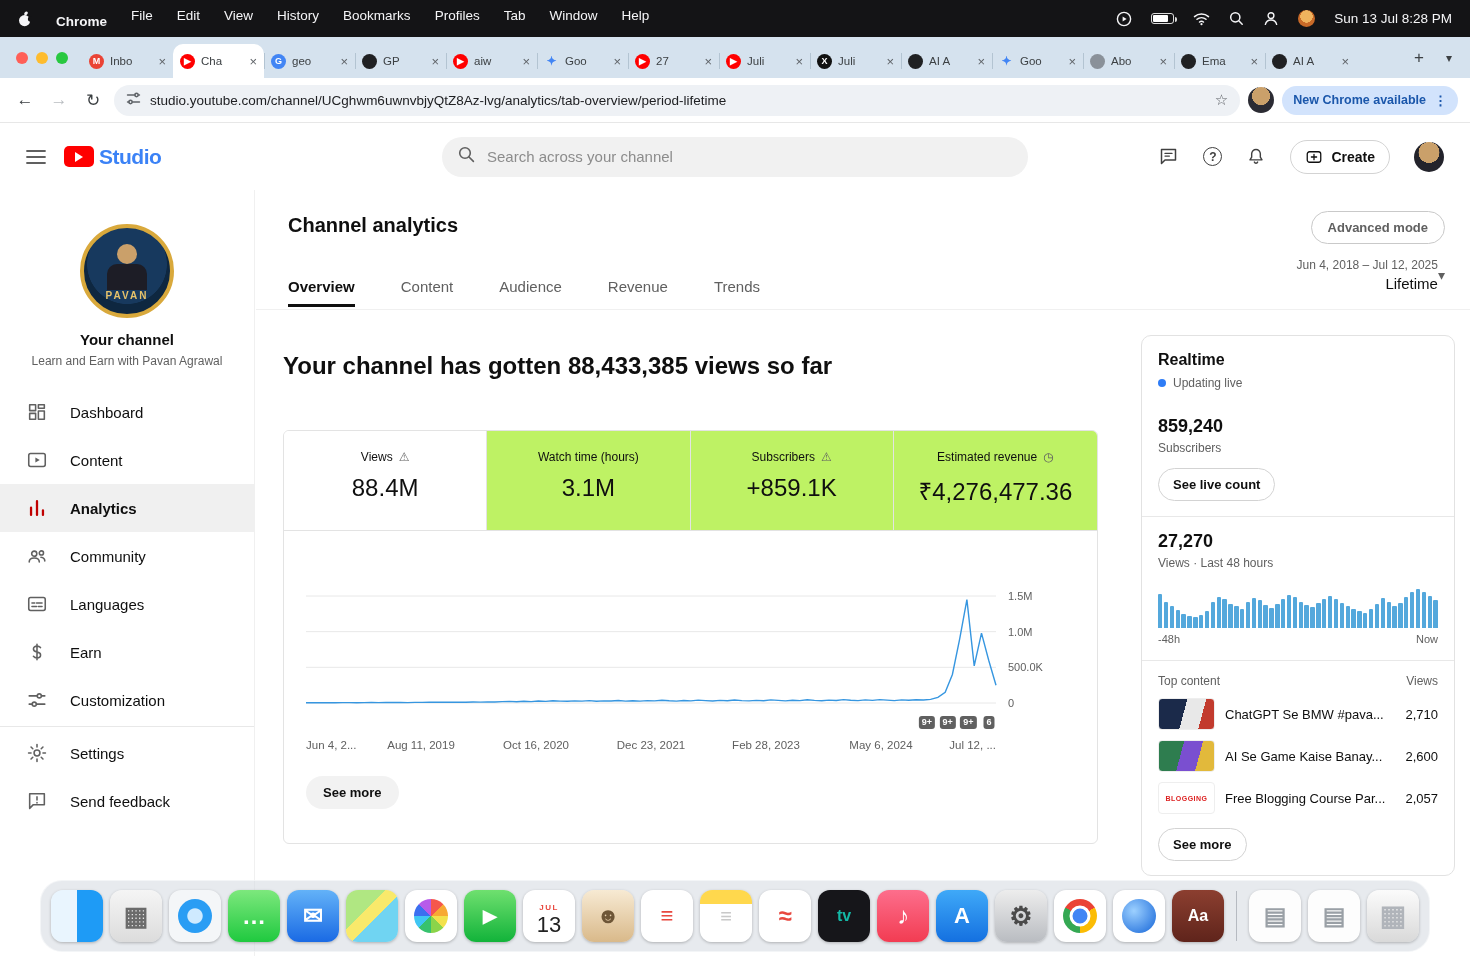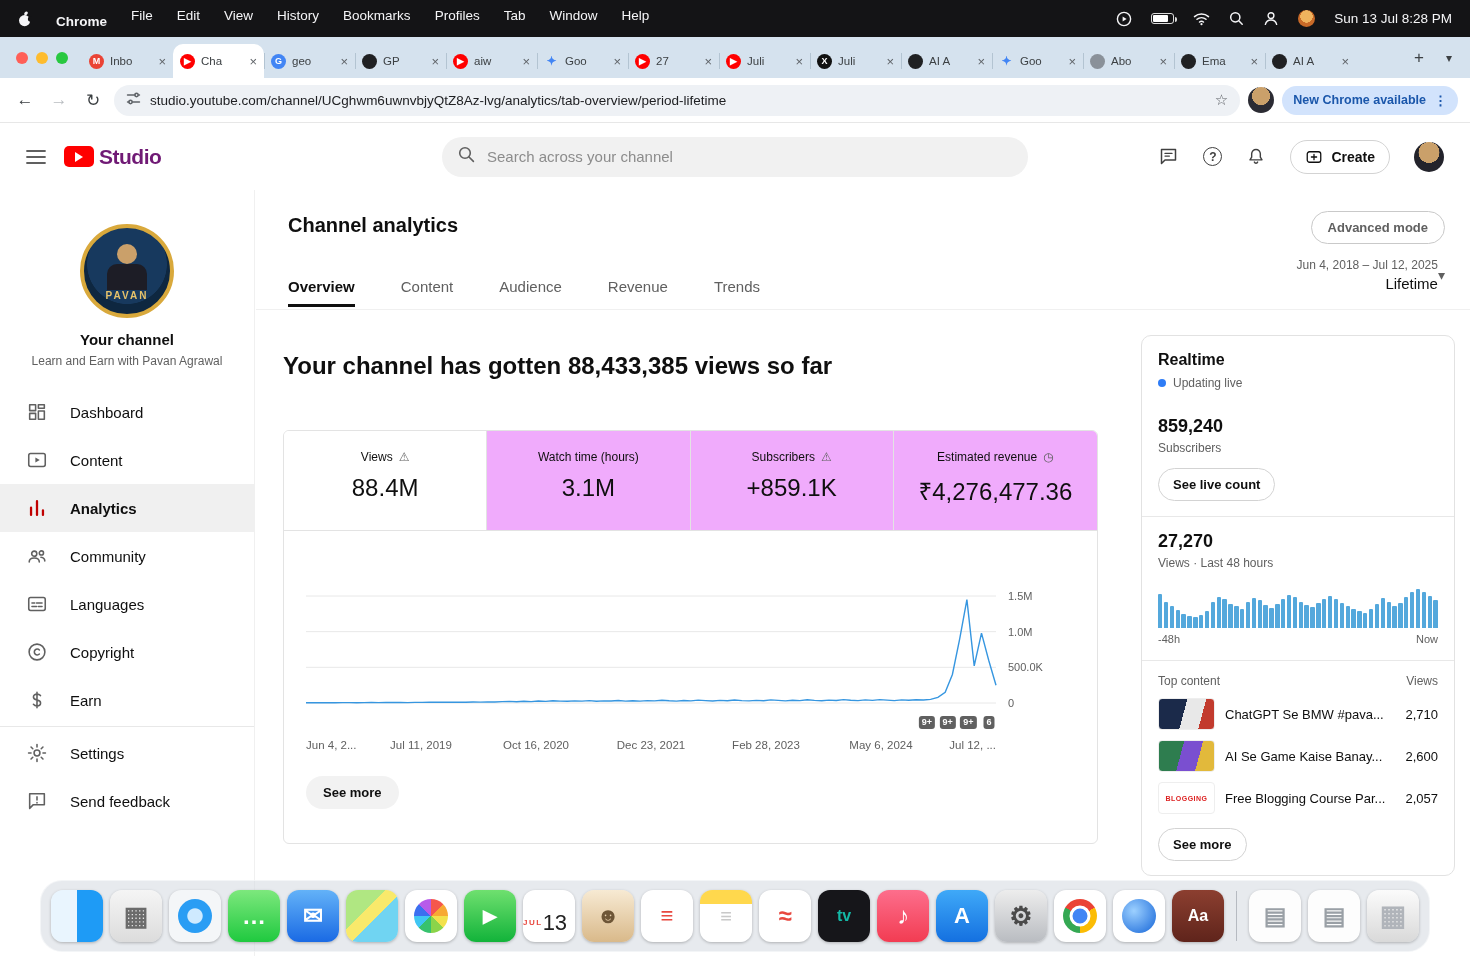--- a/index.html
+++ b/index.html
@@ -49,21 +49,21 @@
     display:flex; align-items:center; gap:8px; white-space:nowrap; }
   .update-pill .kebab { color:#1b57ab; font-size:13px; }
 
   
   .sheader { position:absolute; top:123px; left:0; right:0; height:67px; background:#fff; display:flex; align-items:center; z-index:50; }
   .hamburger { margin-left:26px; }
   .hamburger svg { display:block; }
   .logo { display:flex; align-items:center; gap:5px; margin-left:18px; }
   .logo-mark { width:30px; height:21px; background:#f00; border-radius:5px; display:flex; align-items:center; justify-content:center; }
   .logo-mark::after { content:''; border-left:8px solid #fff; border-top:5px solid transparent; border-bottom:5px solid transparent; }
-  .logo-text { font-size:21px; font-weight:bold; letter-spacing:-0.5px; color:#701a75; }
+  .logo-text { font-size:21px; font-weight:bold; letter-spacing:-0.5px; color:#3b82f6; }
   .s-search { position:absolute; left:50%; transform:translateX(-50%); width:586px; height:40px; background:#f1f1f1; border-radius:20px;
     display:flex; align-items:center; padding:0 16px; gap:12px; }
   .s-search input { border:none; outline:none; background:transparent; flex:1; font-size:15px; color:#0f0f0f; font-family:inherit; }
   .s-search input::placeholder { color:#8c8c8c; }
   .sheader-right { margin-left:auto; display:flex; align-items:center; gap:24px; padding-right:26px; }
   .hicon { color:#404040; display:flex; align-items:center; justify-content:center; }
   .help-circle { width:19px; height:19px; border:1.8px solid #404040; border-radius:50%; font-size:12px; font-weight:bold; display:flex; align-items:center; justify-content:center; }
   .create-btn { display:flex; align-items:center; gap:8px; border:1px solid #d3d3d3; border-radius:18px; padding:7px 14px; font-size:14px; font-weight:bold; color:#0f0f0f; background:#fff; }
   .sh-avatar { width:30px; height:30px; border-radius:50%; background:radial-gradient(circle at 50% 35%, #caa06a 0 42%, #23232b 43%); }
 
@@ -96,21 +96,21 @@
   .tabs-divider { position:absolute; left:256px; right:0; top:309px; height:1px; background:#f0f0f0; }
   .daterange { position:absolute; right:25px; top:258px; display:flex; align-items:center; gap:0; }
   .daterange .txts { text-align:right; }
   .dr-range { font-size:12px; color:#606060; }
   .dr-period { font-size:15px; color:#0f0f0f; margin-top:3px; }
   .dr-chev { color:#606060; font-size:14px; }
   .headline { position:absolute; left:283px; width:815px; top:352px; text-align:left; font-size:24px; font-weight:bold; }
 
   .main-card { position:absolute; left:283px; top:430px; width:815px; height:414px; border:1px solid #e3e3e3; border-radius:6px; background:#fff; overflow:hidden; }
   .metrics { display:grid; grid-template-columns:repeat(4,1fr); height:100px; border-bottom:1px solid #e3e3e3; }
-  .metric { text-align:center; padding-top:19px; border-right:1px solid #e3e3e3; background:#f0abfc; }
+  .metric { text-align:center; padding-top:19px; border-right:1px solid #e3e3e3; background:#bef264; }
   .metric:last-child { border-right:none; }
   .metric.active { background:#fff; }
   .m-label { font-size:12px; color:#0f0f0f; display:flex; justify-content:center; align-items:center; gap:6px; }
   .m-ic { color:#606060; font-size:12px; }
   .m-value { font-size:24px; margin-top:10px; }
 
   .chart-zone { position:relative; margin:60px 20px 0 22px; }
   #main-chart { display:block; width:770px; height:120px; overflow:visible; }
   .badges { position:relative; height:15px; margin-top:5px; width:690px; }
   .pbadge { position:absolute; transform:translateX(-50%); background:#606060; color:#fff; font-size:9px; font-weight:bold;
@@ -143,21 +143,21 @@
   .tc-thumb-text { font-size:7px; font-weight:bold; color:#d22; letter-spacing:0.5px; }
   .tc-title { flex:1; font-size:13px; margin-left:10px; white-space:nowrap; overflow:hidden; text-overflow:ellipsis; }
   .tc-views { font-size:13px; margin-left:8px; }
 
   
   .dock { position:absolute; left:50%; transform:translateX(-50%); bottom:4px; height:72px; display:flex; align-items:center;
     gap:7px; padding:0 10px; background:rgba(215,220,226,0.6); border:1px solid rgba(255,255,255,0.5); border-radius:22px; z-index:70; }
   .dock-icon { width:52px; height:52px; border-radius:12px; position:relative; display:flex; align-items:center; justify-content:center;
     box-shadow:0 1px 3px rgba(0,0,0,0.25); flex:none; overflow:hidden; }
   .dock-glyph { font-weight:bold; line-height:1; }
-  .dock-icon.cal { flex-direction:row; justify-content:flex-start; padding-top:13px; }
+  .dock-icon.cal { flex-direction:column; justify-content:flex-start; padding-top:13px; }
   .cal-mon { font-size:8px; color:#e8483f; font-weight:bold; letter-spacing:1.5px; }
   .cal-day { font-size:22px; color:#222; line-height:1.15; }
   .chrome-disc { width:34px; height:34px; border-radius:50%; position:relative;
     background:conic-gradient(from -60deg, #ea4335 0 120deg, #fbbc05 120deg 240deg, #34a853 240deg 360deg); }
   .chrome-disc::after { content:''; position:absolute; left:50%; top:50%; transform:translate(-50%,-50%); width:15px; height:15px;
     border-radius:50%; background:#4285f4; border:3px solid #fff; }
   .disc { width:34px; height:34px; border-radius:50%; }
   .dock-div { width:1px; height:50px; background:rgba(110,115,125,0.4); margin:0 5px; flex:none; }
 
   button { cursor:pointer; }
@@ -414,33 +414,34 @@
           <svg viewBox="0 0 24 24">
             <rect x="3" y="5" width="18" height="14" rx="2"></rect>
             <path d="M6.5 14.8h5M13.5 14.8h4M6.5 11h3M11.5 11h6"></path>
           </svg>
         </span>
         <span class="nav-label">Languages</span>
       </div>
       <div class="nav-item">
         <span class="nav-icon">
           <svg viewBox="0 0 24 24">
-            <circle cx="12" cy="12" r="8.6"></circle>
-            <path d="M14.6 9.8a3.2 3.2 0 100 4.4"></path>
-          </svg>
-        </span>
-        <span class="nav-label">Copyright</span>
+            <path d="M12 3.5v17M15.8 7.2c-.9-1-2.2-1.6-3.8-1.6-2.2 0-3.9 1.3-3.9 3.2s1.7 2.8 3.9 3.2 3.9 1.3 3.9 3.2-1.7 3.2-3.9 3.2c-1.6 0-3-.6-3.9-1.7"></path>
+          </svg>
+        </span>
+        <span class="nav-label">Earn</span>
       </div>
       <div class="nav-item">
         <span class="nav-icon">
           <svg viewBox="0 0 24 24">
-            <path d="M12 3.5v17M15.8 7.2c-.9-1-2.2-1.6-3.8-1.6-2.2 0-3.9 1.3-3.9 3.2s1.7 2.8 3.9 3.2 3.9 1.3 3.9 3.2-1.7 3.2-3.9 3.2c-1.6 0-3-.6-3.9-1.7"></path>
-          </svg>
-        </span>
-        <span class="nav-label">Earn</span>
+            <path d="M3.5 7.5h9M17 7.5h3.5M3.5 16.5h3.5M11.5 16.5h9"></path>
+            <circle cx="14.5" cy="7.5" r="2.2"></circle>
+            <circle cx="9" cy="16.5" r="2.2"></circle>
+          </svg>
+        </span>
+        <span class="nav-label">Customization</span>
       </div>
     </div>
   <div class="side-div"></div>
   <div class="nav-list" style="margin-top:0;">
       <div class="nav-item">
         <span class="nav-icon">
           <svg viewBox="0 0 24 24">
             <circle cx="12" cy="12" r="3.2"></circle>
             <path d="M12 2.8v2.7M12 18.5v2.7M2.8 12h2.7M18.5 12h2.7M5.5 5.5l1.9 1.9M16.6 16.6l1.9 1.9M18.5 5.5l-1.9 1.9M7.4 16.6l-1.9 1.9"></path>
           </svg>
@@ -521,21 +522,21 @@
         <polyline points="0.0,111.8 7.3,111.7 14.5,111.8 21.8,111.6 29.1,111.7 36.3,111.6 43.6,111.6 50.8,111.7 58.1,111.6 65.4,111.5 72.6,111.6 79.9,111.5 87.2,111.4 94.4,111.5 101.7,111.6 108.9,111.4 116.2,111.4 123.5,111.3 130.7,111.3 138.0,111.2 145.3,111.3 152.5,111.1 159.8,111.2 167.1,111.0 174.3,111.1 181.6,110.9 188.8,111.0 196.1,110.6 203.4,110.4 210.6,110.8 217.9,110.2 225.2,110.6 232.4,110.0 239.7,110.4 246.9,109.8 254.2,110.1 261.5,110.3 268.7,109.9 276.0,110.1 283.3,109.6 290.5,110.2 297.8,109.9 305.1,110.0 312.3,109.5 319.6,110.1 326.8,109.7 334.1,110.1 341.4,109.6 348.6,109.9 355.9,109.3 363.2,109.8 370.4,110.1 377.7,109.5 384.9,109.9 392.2,109.1 399.5,109.6 406.7,110.0 414.0,109.4 421.3,109.8 428.5,109.0 435.8,109.6 443.1,109.9 450.3,109.4 457.6,109.7 464.8,108.9 472.1,109.4 479.4,109.9 486.6,109.2 493.9,109.6 501.2,108.8 508.4,109.4 515.7,109.8 522.9,109.1 530.2,109.5 537.5,108.6 544.7,109.2 552.0,109.6 559.3,108.9 566.5,109.4 573.8,108.6 581.1,109.1 588.3,109.6 595.6,108.9 602.8,109.3 610.1,108.7 617.4,109.0 624.6,108.4 631.9,106.3 639.2,101.3 646.4,83.5 653.7,47.8 660.9,8.6 668.2,74.9 675.5,42.1 682.7,69.2 690.0,94.2" fill="none" stroke="#3696e0" stroke-width="1.4"></polyline>
       </svg>
     <div class="badges">
         <span class="pbadge" style="left: 621px;">9+</span>
         <span class="pbadge" style="left: 641.7px;">9+</span>
         <span class="pbadge" style="left: 662.4px;">9+</span>
         <span class="pbadge" style="left: 683.1px;">6</span>
       </div>
     <div class="xlabels">
         <span class="xtick first" style="left: 0px;">Jun 4, 2...</span>
-        <span class="xtick" style="left: 115px;">Jul 11, 2019</span>
+        <span class="xtick" style="left: 115px;">Aug 11, 2019</span>
         <span class="xtick" style="left: 230px;">Oct 16, 2020</span>
         <span class="xtick" style="left: 345px;">Dec 23, 2021</span>
         <span class="xtick" style="left: 460px;">Feb 28, 2023</span>
         <span class="xtick" style="left: 575px;">May 6, 2024</span>
         <span class="xtick last" style="left: 690px;">Jul 12, ...</span>
       </div>
   </div>
   <button class="see-more">See more</button>
 </div>
 

